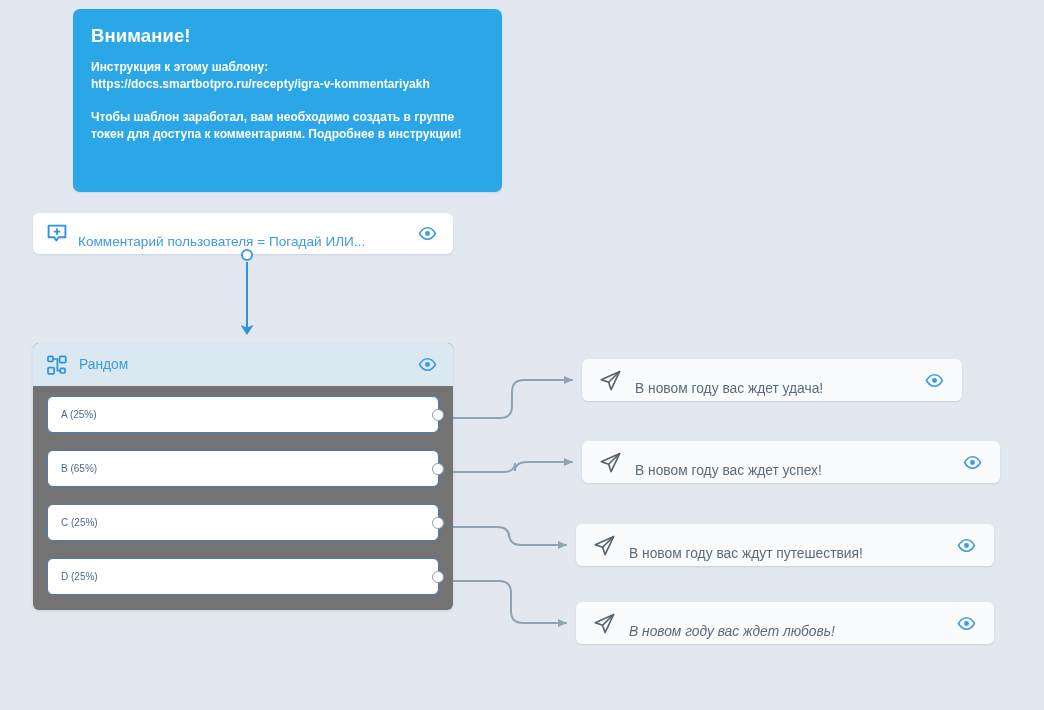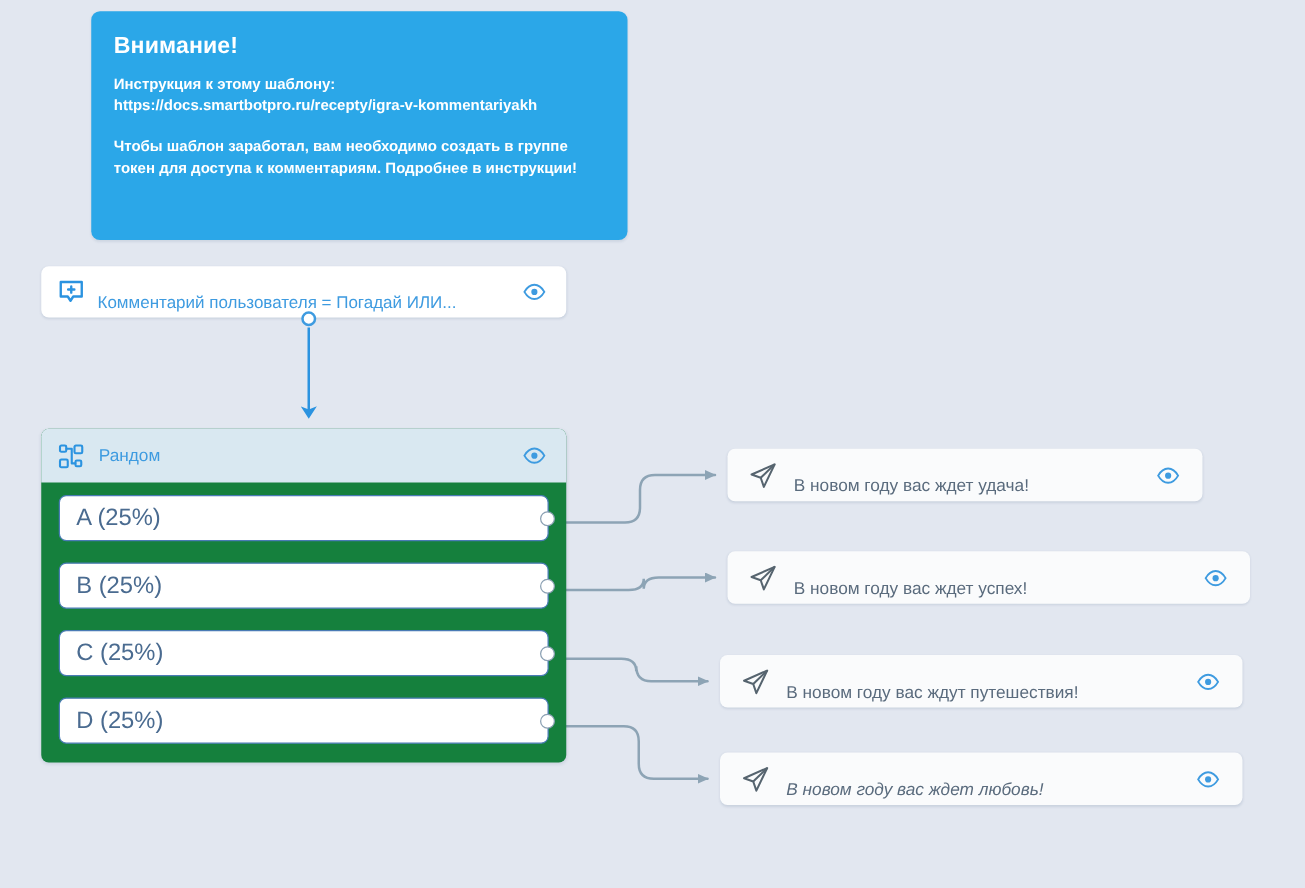--- a/index.html
+++ b/index.html
@@ -117,21 +117,21 @@
     font-size: 13.8px;
   }
 
   
   #random-node {
     position: absolute;
     left: 33px;
     top: 343px;
     width: 420px;
     height: 267px;
-    background: #15803d;
+    background: #737373;
     border-radius: 6px;
     box-shadow: 0 1px 3px rgba(40,70,110,0.14);
     box-sizing: border-box;
     overflow: visible;
   }
   .random-header {
     height: 43px;
     background: #d9e8f1;
     border-radius: 6px 6px 0 0;
     display: flex;
@@ -157,21 +157,21 @@
     background: #ffffff;
     display: flex;
     align-items: center;
     padding: 0 13px;
     box-sizing: border-box;
     margin-bottom: 17px;
     cursor: pointer;
   }
   .branch-row:last-child { margin-bottom: 0; }
   .branch-label {
-    font-size: 19px;
+    font-size: 10px;
     color: #4a6b90;
   }
 
   
   .port {
     position: absolute;
     width: 12px;
     height: 12px;
     border-radius: 50%;
     background: #ffffff;
@@ -258,21 +258,21 @@
           <circle cx="10" cy="10" r="2.6" fill="#3e9be0"></circle>
         </svg>
       </span>
     </div>
     <div class="random-body">
       <div class="branch-row">
         <span class="branch-label">A (25%)</span>
         <span class="port port-gray branch-port"></span>
       </div>
       <div class="branch-row">
-        <span class="branch-label">B (25%)</span>
+        <span class="branch-label">B (65%)</span>
         <span class="port port-gray branch-port"></span>
       </div>
       <div class="branch-row">
         <span class="branch-label">C (25%)</span>
         <span class="port port-gray branch-port"></span>
       </div>
       <div class="branch-row">
         <span class="branch-label">D (25%)</span>
         <span class="port port-gray branch-port"></span>
       </div>

